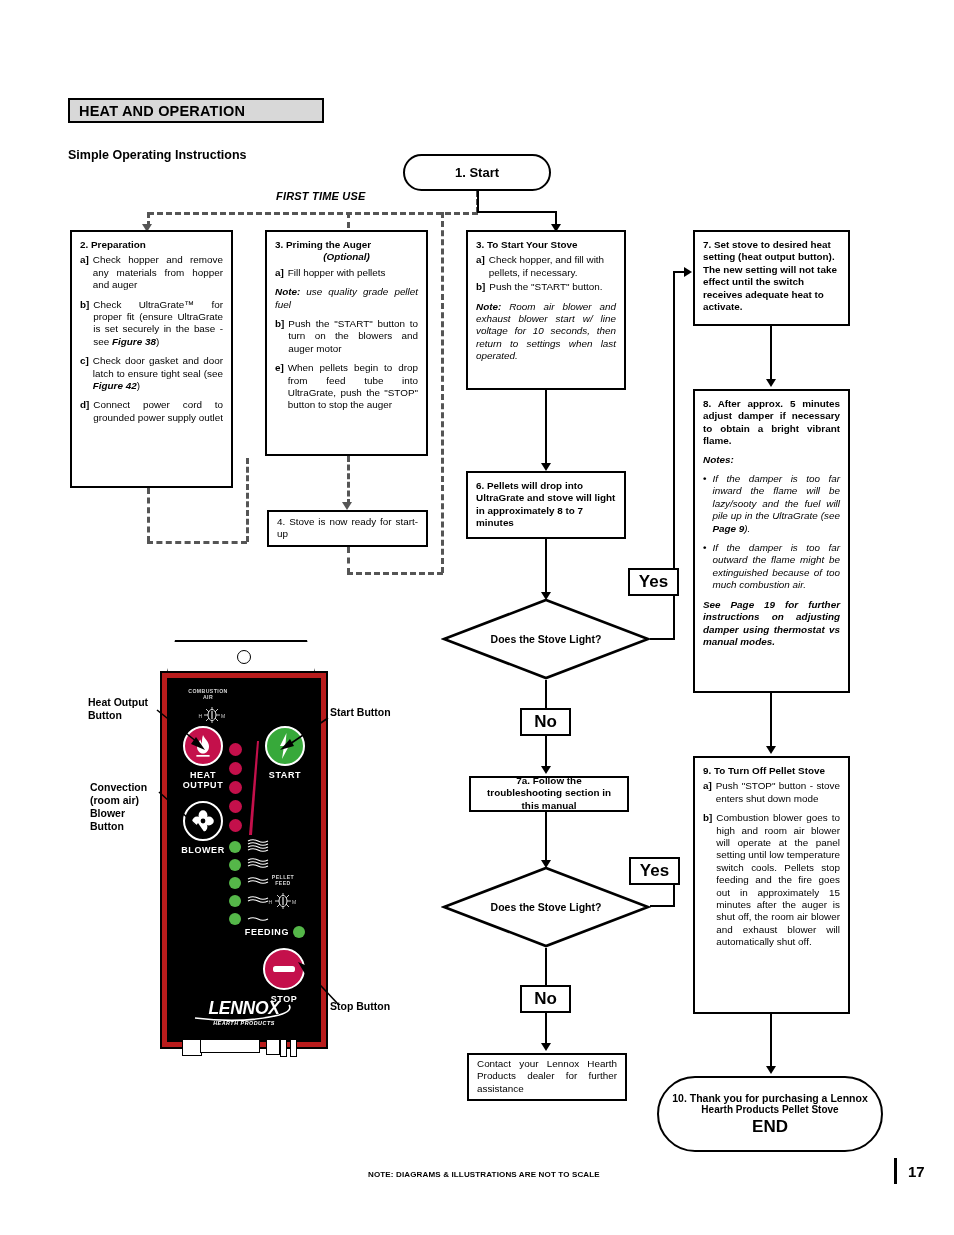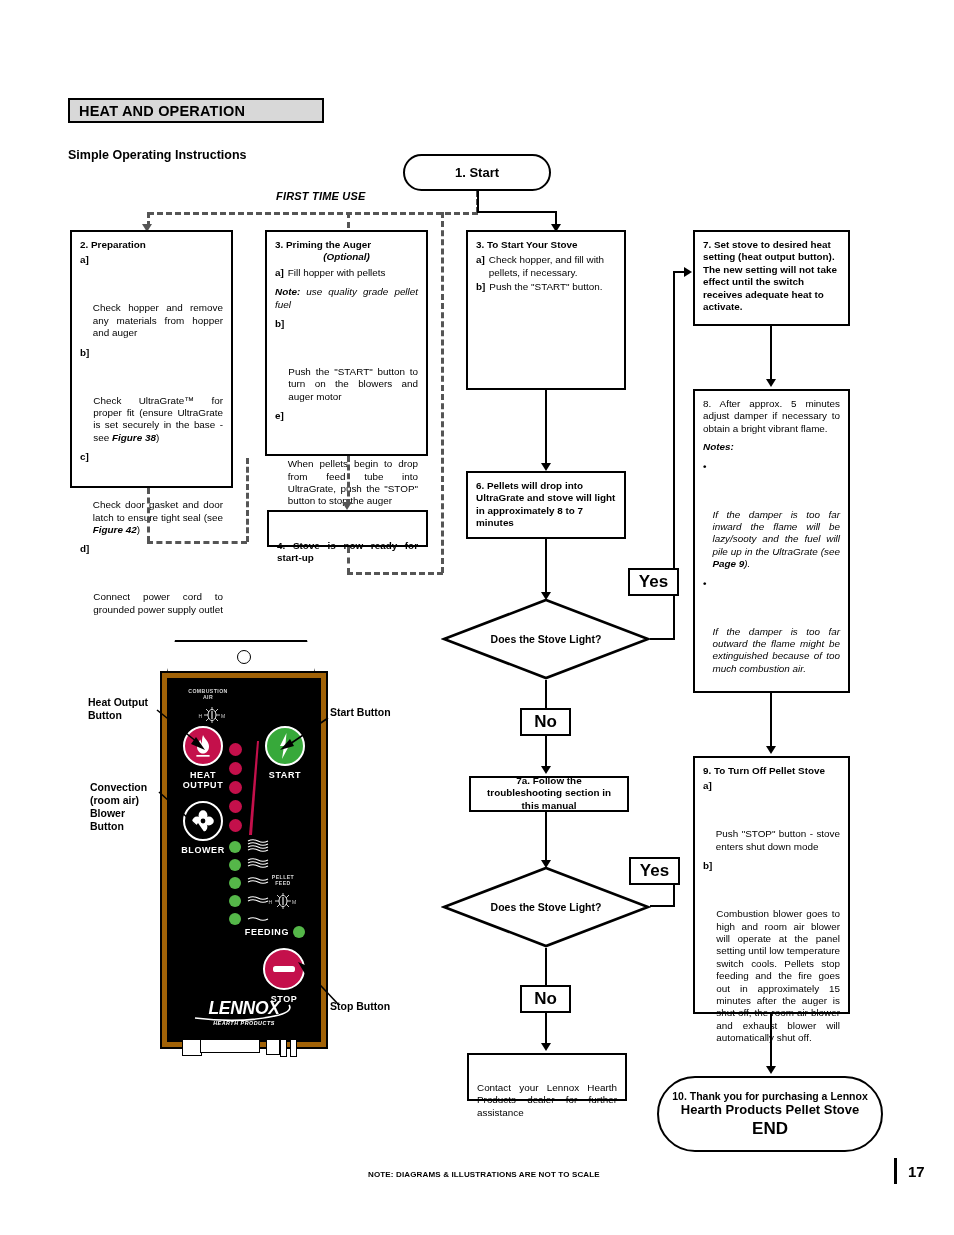--- a/index.html
+++ b/index.html
@@ -22,21 +22,21 @@
 
   
   .fbox{
     border:2px solid #000;background:#fff;
     padding:7px 8px 8px 8px;
     font-size:9.9px;line-height:12.4px;
   }
   .fbox .ttl{font-weight:bold;display:block;margin-bottom:3px;}
   .fbox p{margin:0 0 7px 0;}
   .fbox p:last-child{margin-bottom:0;}
-  .just{text-align:justify;text-align-last:left;margin-top:48px;}
+  .just{text-align:justify;text-align-last:left;}
   .it{font-style:italic;}
   .bi{font-weight:bold;font-style:italic;}
   .li{display:flex;margin:0 0 7px 0;}
   .li:last-child{margin-bottom:0;}
   .li .mk{font-weight:bold;flex:0 0 auto;margin-right:4px;}
   .li .tx{flex:1 1 auto;}
 
   
   .term{
     border:2px solid #000;background:#fff;border-radius:999px;
@@ -75,21 +75,21 @@
     position:absolute;left:8px;top:0;width:146px;height:32px;
     border:2px solid #000;background:#fff;
     clip-path:polygon(6% 0,94% 0,100% 100%,0% 100%);
   }
   #panel-knob{
     position:absolute;left:50%;top:10px;margin-left:-6px;width:12px;height:12px;
     border:1.6px solid #000;border-radius:50%;background:#fff;
   }
   #panel-body{
     position:absolute;left:2px;top:31px;width:158px;height:368px;
-    border:2px solid #000;background:#a16207;padding:3px;
+    border:2px solid #000;background:#b91c1c;padding:3px;
   }
   #panel-face{position:absolute;left:5px;top:5px;right:5px;bottom:5px;background:#000;}
   #panel-foot{position:absolute;left:10px;top:399px;width:142px;height:16px;}
   .fpin{position:absolute;border:1.6px solid #000;background:#fff;}
 
   .micro{position:absolute;color:#d8d8d8;font-size:5.2px;font-weight:bold;letter-spacing:.4px;text-align:center;line-height:6.3px;}
   .dial{position:absolute;width:22px;height:16px;}
   .dial svg{display:block;}
 
   .rbtn{
@@ -175,37 +175,38 @@
   <div class="li">
     <span class="mk">e]</span>
     <span class="tx just">When pellets begin to drop from feed tube into UltraGrate, push the "STOP" button to stop the auger</span>
   </div>
 </div>
 
 <div class="dash-v" style="left:347px;top:456px;height:49px;"></div>
 <div class="arw arw-dg" style="left:342px;top:502px;"></div>
 
 <div class="abs fbox" style="left:267px;top:510px;width:161px;height:37px;display:flex;align-items:center;">
-  <span class="just" style="font-weight:bold;">4. Stove is now ready for start-up</span>
+  <span class="just" style="font-weight:normal;">4. Stove is now ready for start-up</span>
 </div>
 
 <div class="dash-v" style="left:347px;top:547px;height:27px;"></div>
 <div class="dash-h" style="left:347px;top:572px;width:96px;"></div>
 <div class="dash-v" style="left:441px;top:212px;height:361px;"></div>
 
 <div class="abs fbox" style="left:466px;top:230px;width:160px;height:160px;">
   <span class="ttl">3. To Start Your Stove</span>
   <div class="li" style="margin-bottom:2px;">
     <span class="mk">a]</span>
     <span class="tx">Check hopper, and fill with pellets, if necessary.</span>
   </div>
   <div class="li">
     <span class="mk">b]</span>
     <span class="tx">Push the "START" button.</span>
   </div>
+  <p class="just"><span class="bi">Note:</span> <span class="it">Room air blower and exhaust blower start w/ line voltage for 10 seconds, then return to settings when last operated.</span></p>
 </div>
 
 <div class="ln lnv" style="left:545px;top:390px;height:76px;"></div>
 <div class="arw arw-d" style="left:541px;top:463px;"></div>
 
 <div class="abs fbox" style="left:466px;top:471px;width:160px;height:68px;">
   <span class="just" style="font-weight:bold;">6. Pellets will drop into UltraGrate and stove will light in approximately 8 to 7 minutes</span>
 </div>
 
 <div class="ln lnv" style="left:545px;top:539px;height:57px;"></div>
@@ -256,51 +257,52 @@
   <span class="just" style="font-weight:normal;">Contact your Lennox Hearth Products dealer for further assistance</span>
 </div>
 
 <div class="abs fbox" style="left:693px;top:230px;width:157px;height:96px;">
   <span class="just" style="font-weight:bold;">7. Set stove to desired heat setting (heat output button).  The new setting will not take effect until the switch receives adequate heat to activate.</span>
 </div>
 <div class="ln lnv" style="left:770px;top:326px;height:56px;"></div>
 <div class="arw arw-d" style="left:766px;top:379px;"></div>
 
 <div class="abs fbox" style="left:693px;top:389px;width:157px;height:304px;">
-  <p class="just" style="font-weight:normal;margin-bottom:6px;">8. After approx. 5 minutes adjust damper if necessary to obtain a bright vibrant flame.</p>
+  <p class="just" style="font-weight:bold;margin-bottom:6px;">8. After approx. 5 minutes adjust damper if necessary to obtain a bright vibrant flame.</p>
   <p class="bi" style="">Notes:</p>
   <div class="li">
     <span class="mk" style="margin-right:6px;">•</span>
     <span class="tx just it"><span>If the damper is too far inward the flame will be lazy/sooty and the fuel will pile up in the UltraGrate (see </span><span class="bi">Page 9</span><span>).</span></span>
   </div>
   <div class="li">
     <span class="mk" style="margin-right:6px;">•</span>
     <span class="tx just it">If the damper is too far outward the flame might be extinguished because of too much combustion air.</span>
   </div>
+  <p class="just bi" style="margin-top:6px;">See Page 19 for further instructions on adjusting damper using thermostat vs manual modes.</p>
 </div>
 <div class="ln lnv" style="left:770px;top:693px;height:56px;"></div>
 <div class="arw arw-d" style="left:766px;top:746px;"></div>
 
 <div class="abs fbox" style="left:693px;top:756px;width:157px;height:258px;">
   <span class="ttl" style="">9. To Turn Off  Pellet Stove</span>
   <div class="li">
     <span class="mk">a]</span>
     <span class="tx just">Push "STOP" button - stove enters shut down mode</span>
   </div>
   <div class="li">
     <span class="mk">b]</span>
     <span class="tx just">Combustion blower goes to high and room air blower will operate at the panel setting until low temperature switch cools. Pellets stop feeding and the fire goes out in approximately 15 minutes after the auger is shut off, the room air blower and exhaust blower will automatically shut off.</span>
   </div>
 </div>
 <div class="ln lnv" style="left:770px;top:1014px;height:56px;"></div>
 <div class="arw arw-d" style="left:766px;top:1066px;"></div>
 
 <div class="abs term" style="left:657px;top:1076px;width:226px;height:76px;flex-direction:column;">
   <span style="font-size:10.5px;">10. Thank you for purchasing a Lennox</span>
-  <span style="font-size:13px;">Hearth Products Pellet Stove</span>
+  <span style="font-size:10px;">Hearth Products Pellet Stove</span>
   <span style="font-size:17px;margin-top:2px;">END</span>
 </div>
 
 <div class="abs" id="panel-wrap">
 
   <div id="panel-top"></div>
   <div id="panel-knob"></div>
 
   <div id="panel-body">
     <div id="panel-face">

